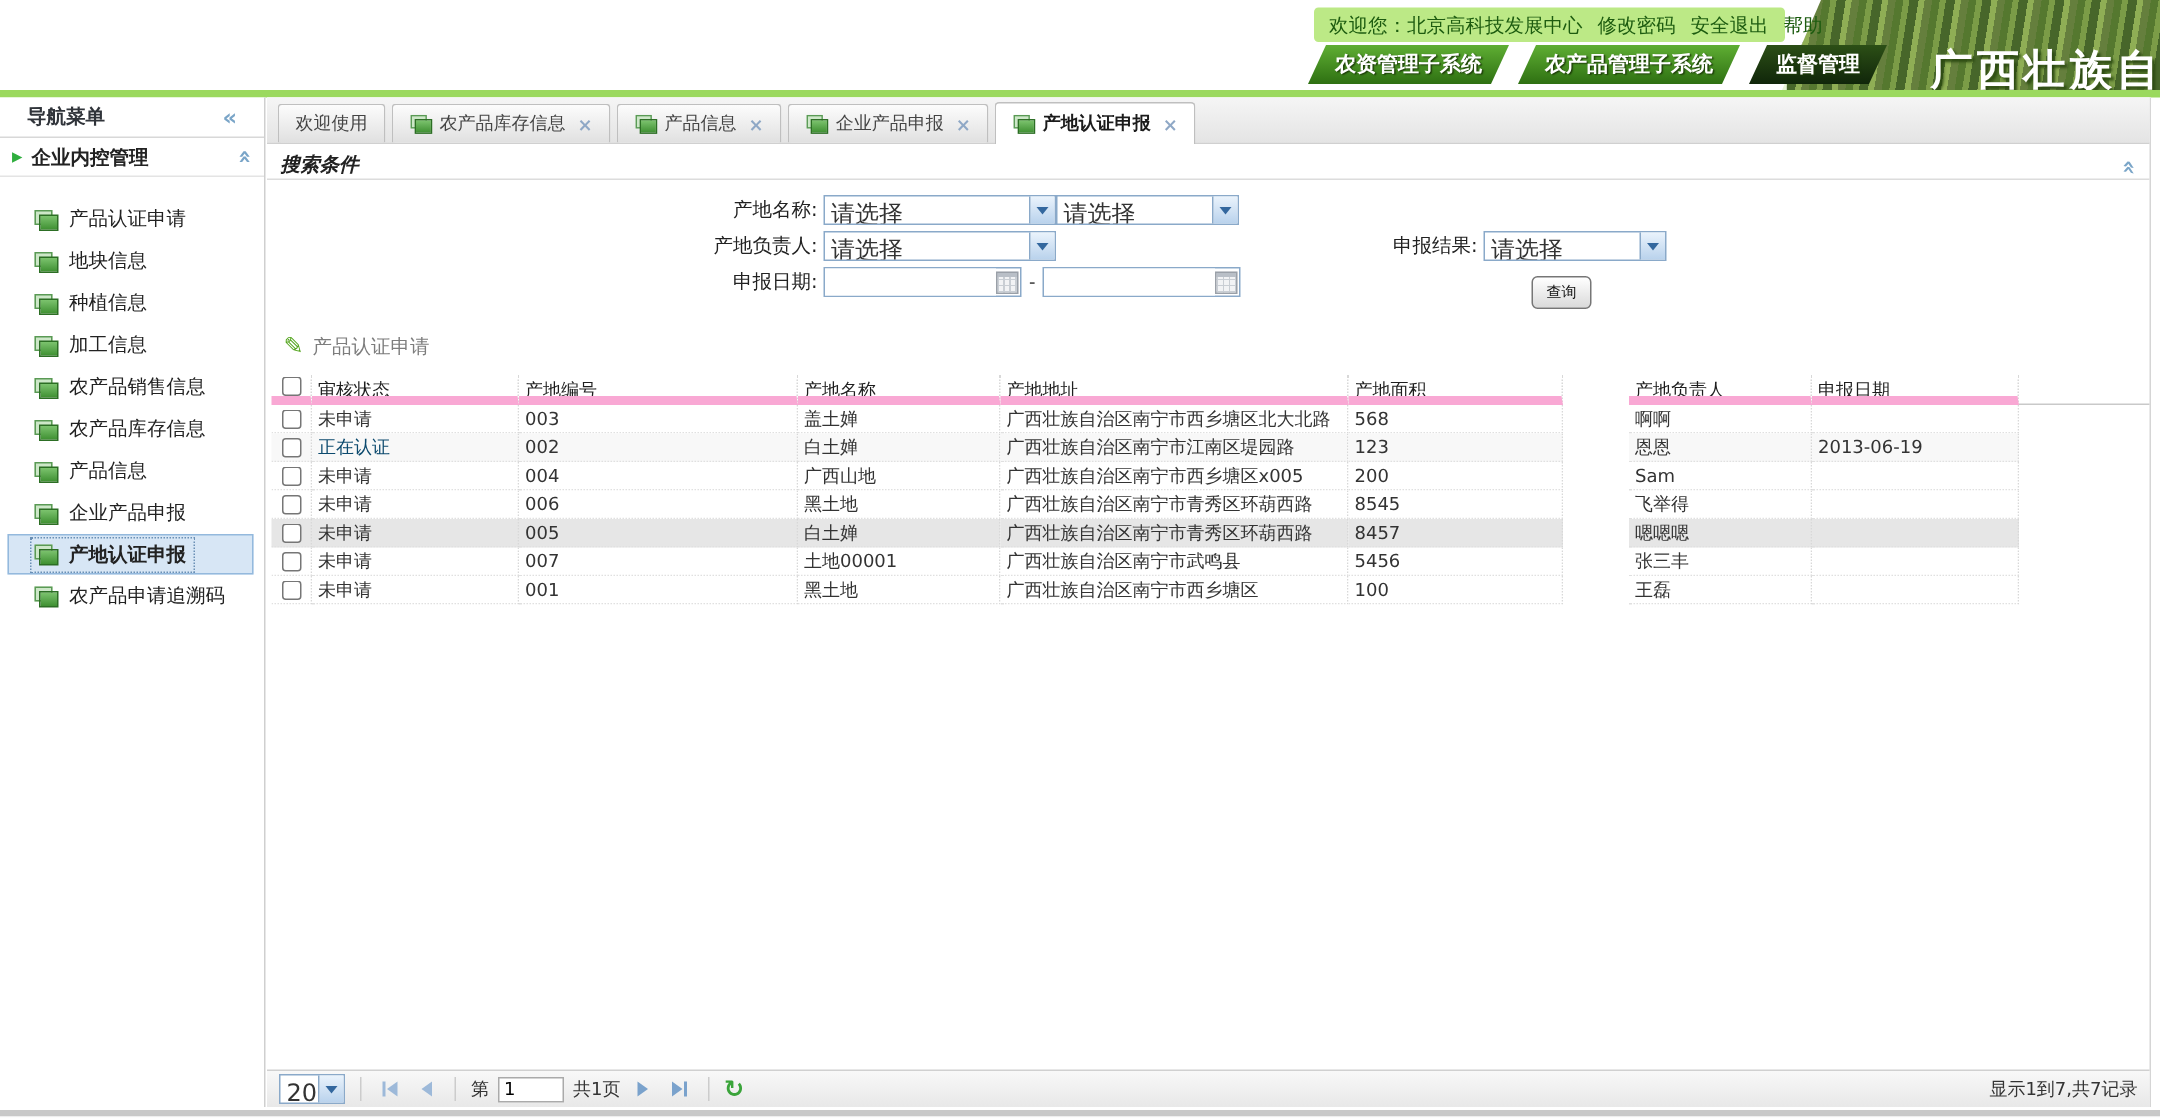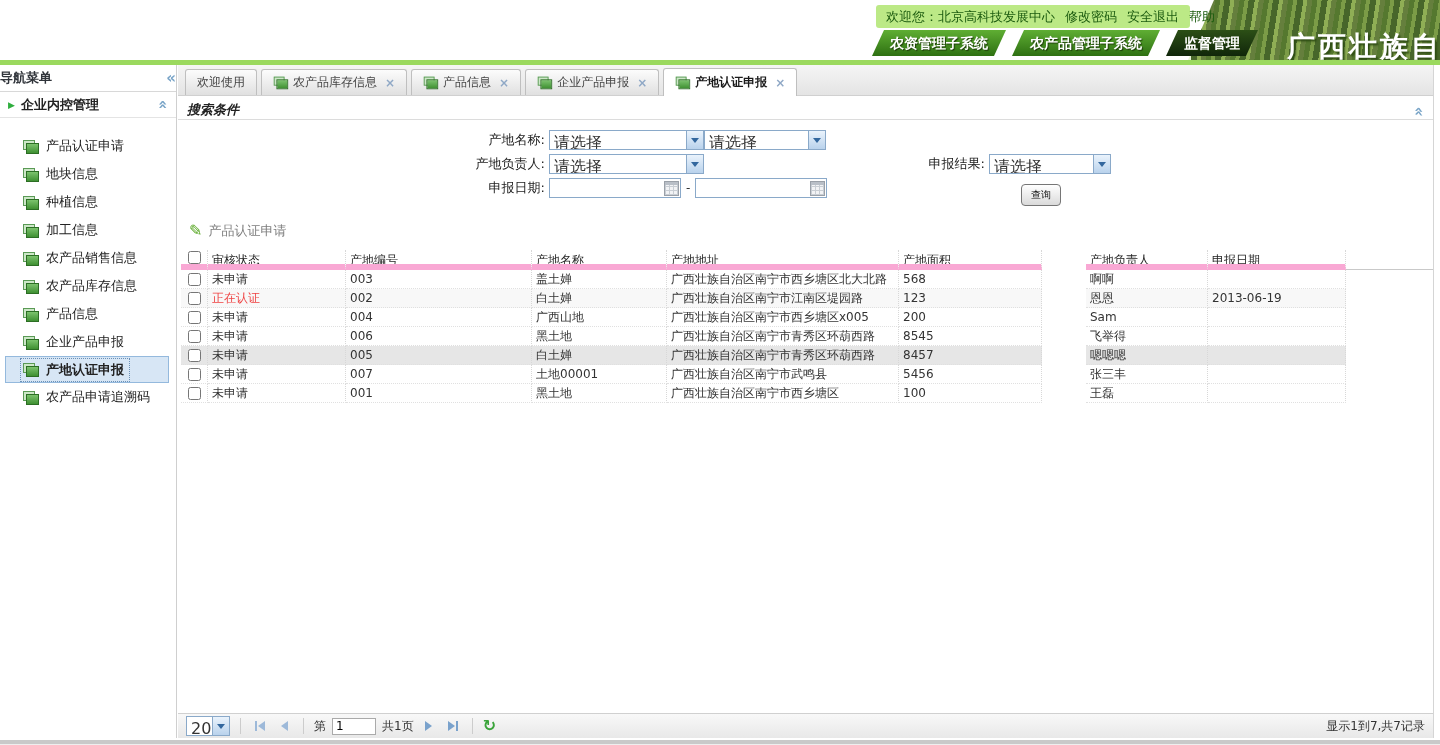--- a/index.html
+++ b/index.html
@@ -28,21 +28,21 @@
   .welcome a { color:#1d5c10; text-decoration:none; }
   .sysbtns { position:absolute; left:872px; top:30px; display:flex; gap:6px; }
   .sysbtn { height:26px; line-height:26px; padding:0 18px; color:#fff; font-weight:bold; font-size:14px;
             background:linear-gradient(180deg,#5fae33,#2e7012); text-shadow:1px 1px 1px #1c3a08;
             clip-path:polygon(12px 0,100% 0,calc(100% - 12px) 100%,0 100%); cursor:pointer; white-space:nowrap; }
   .sysbtn.dark { background:linear-gradient(180deg,#2c4f16,#10260a); }
 
   
   .sidebar { position:absolute; left:0; top:65px; width:177px; bottom:7px; background:#fff;
              border-right:1px solid #cfcfcf; }
-  .side-title { height:27px; padding:0 0; font-weight:bold; font-size:13px; color:#30343a;
+  .side-title { height:27px; padding:0 18px; font-weight:bold; font-size:13px; color:#30343a;
              border-bottom:1px solid #d8d8d8; display:flex; justify-content:space-between; align-items:center; }
   .tool-blue { color:#7aa5c8; font-size:15px; font-weight:bold; cursor:pointer; line-height:1; }
   .chev-up { display:inline-block; transform:rotate(90deg); }
   .side-section { height:26px; padding:0 8px; display:flex; align-items:center; gap:6px;
              border-bottom:1px solid #e4e4e4; font-weight:bold; font-size:13px; color:#222; cursor:pointer; }
   .section-arrow { color:#2fae3e; font-size:9px; }
   .side-section .tool-blue { margin-left:auto; }
   .side-list { padding-top:14px; }
   .side-item { height:28px; display:flex; align-items:center; padding-left:20px; color:#222;
              font-size:13px; cursor:pointer; white-space:nowrap; }
@@ -103,21 +103,21 @@
           border-bottom:1px dotted #e0e0e0; font-size:12px; color:#333; overflow:hidden; white-space:nowrap; }
   .grid-head .cell { border-bottom:6px solid #f9a8d4; color:#1e1e1e; height:20px; line-height:20px; }
   .c-chk { width:27px; display:flex; align-items:center; justify-content:center; padding:0; }
   .c-chk input { width:13px; height:13px; margin:0; }
   .c-status { width:138px; } .c-code { width:186px; } .c-name { width:135px; } .c-addr { width:232px; }
   .c-area { width:143px; } .c-mgr { width:122px;margin-left:44px; } .c-date { width:138px; }
   .c-fill { flex:1; border-right:none; border-bottom:none; }
   .grid-head .c-fill { border-bottom:1px solid #c9c9c9; }
   .row-alt .cell:not(.c-fill) { background:#f8f8f8; }
   .row-hl .cell:not(.c-fill) { background:#e6e6e6; }
-  .status-green { color:#ef4444; }
+  .status-green { color:#0c4a6e; }
 
   
   .pager { position:absolute; left:0; right:0; bottom:0; height:25px;
           background:linear-gradient(180deg,#f8f8f8,#e8e8e8); border-top:1px solid #d0d0d0;
           display:flex; align-items:center; padding:0 8px; gap:6px; font-size:12px; color:#333; }
   .pager .sep { width:1px; height:16px; background:#ccc; margin:0 4px; }
   .combo.pagesize { width:44px; height:20px; }
   .arr { width:18px; height:16px; display:flex; align-items:center; justify-content:center; gap:1px; cursor:pointer; }
   .tri-l { width:0; height:0; border:5px solid transparent; border-right:7px solid #9db9d9; border-left:none; }
   .tri-r { width:0; height:0; border:5px solid transparent; border-left:7px solid #7aa2cc; border-right:none; }

